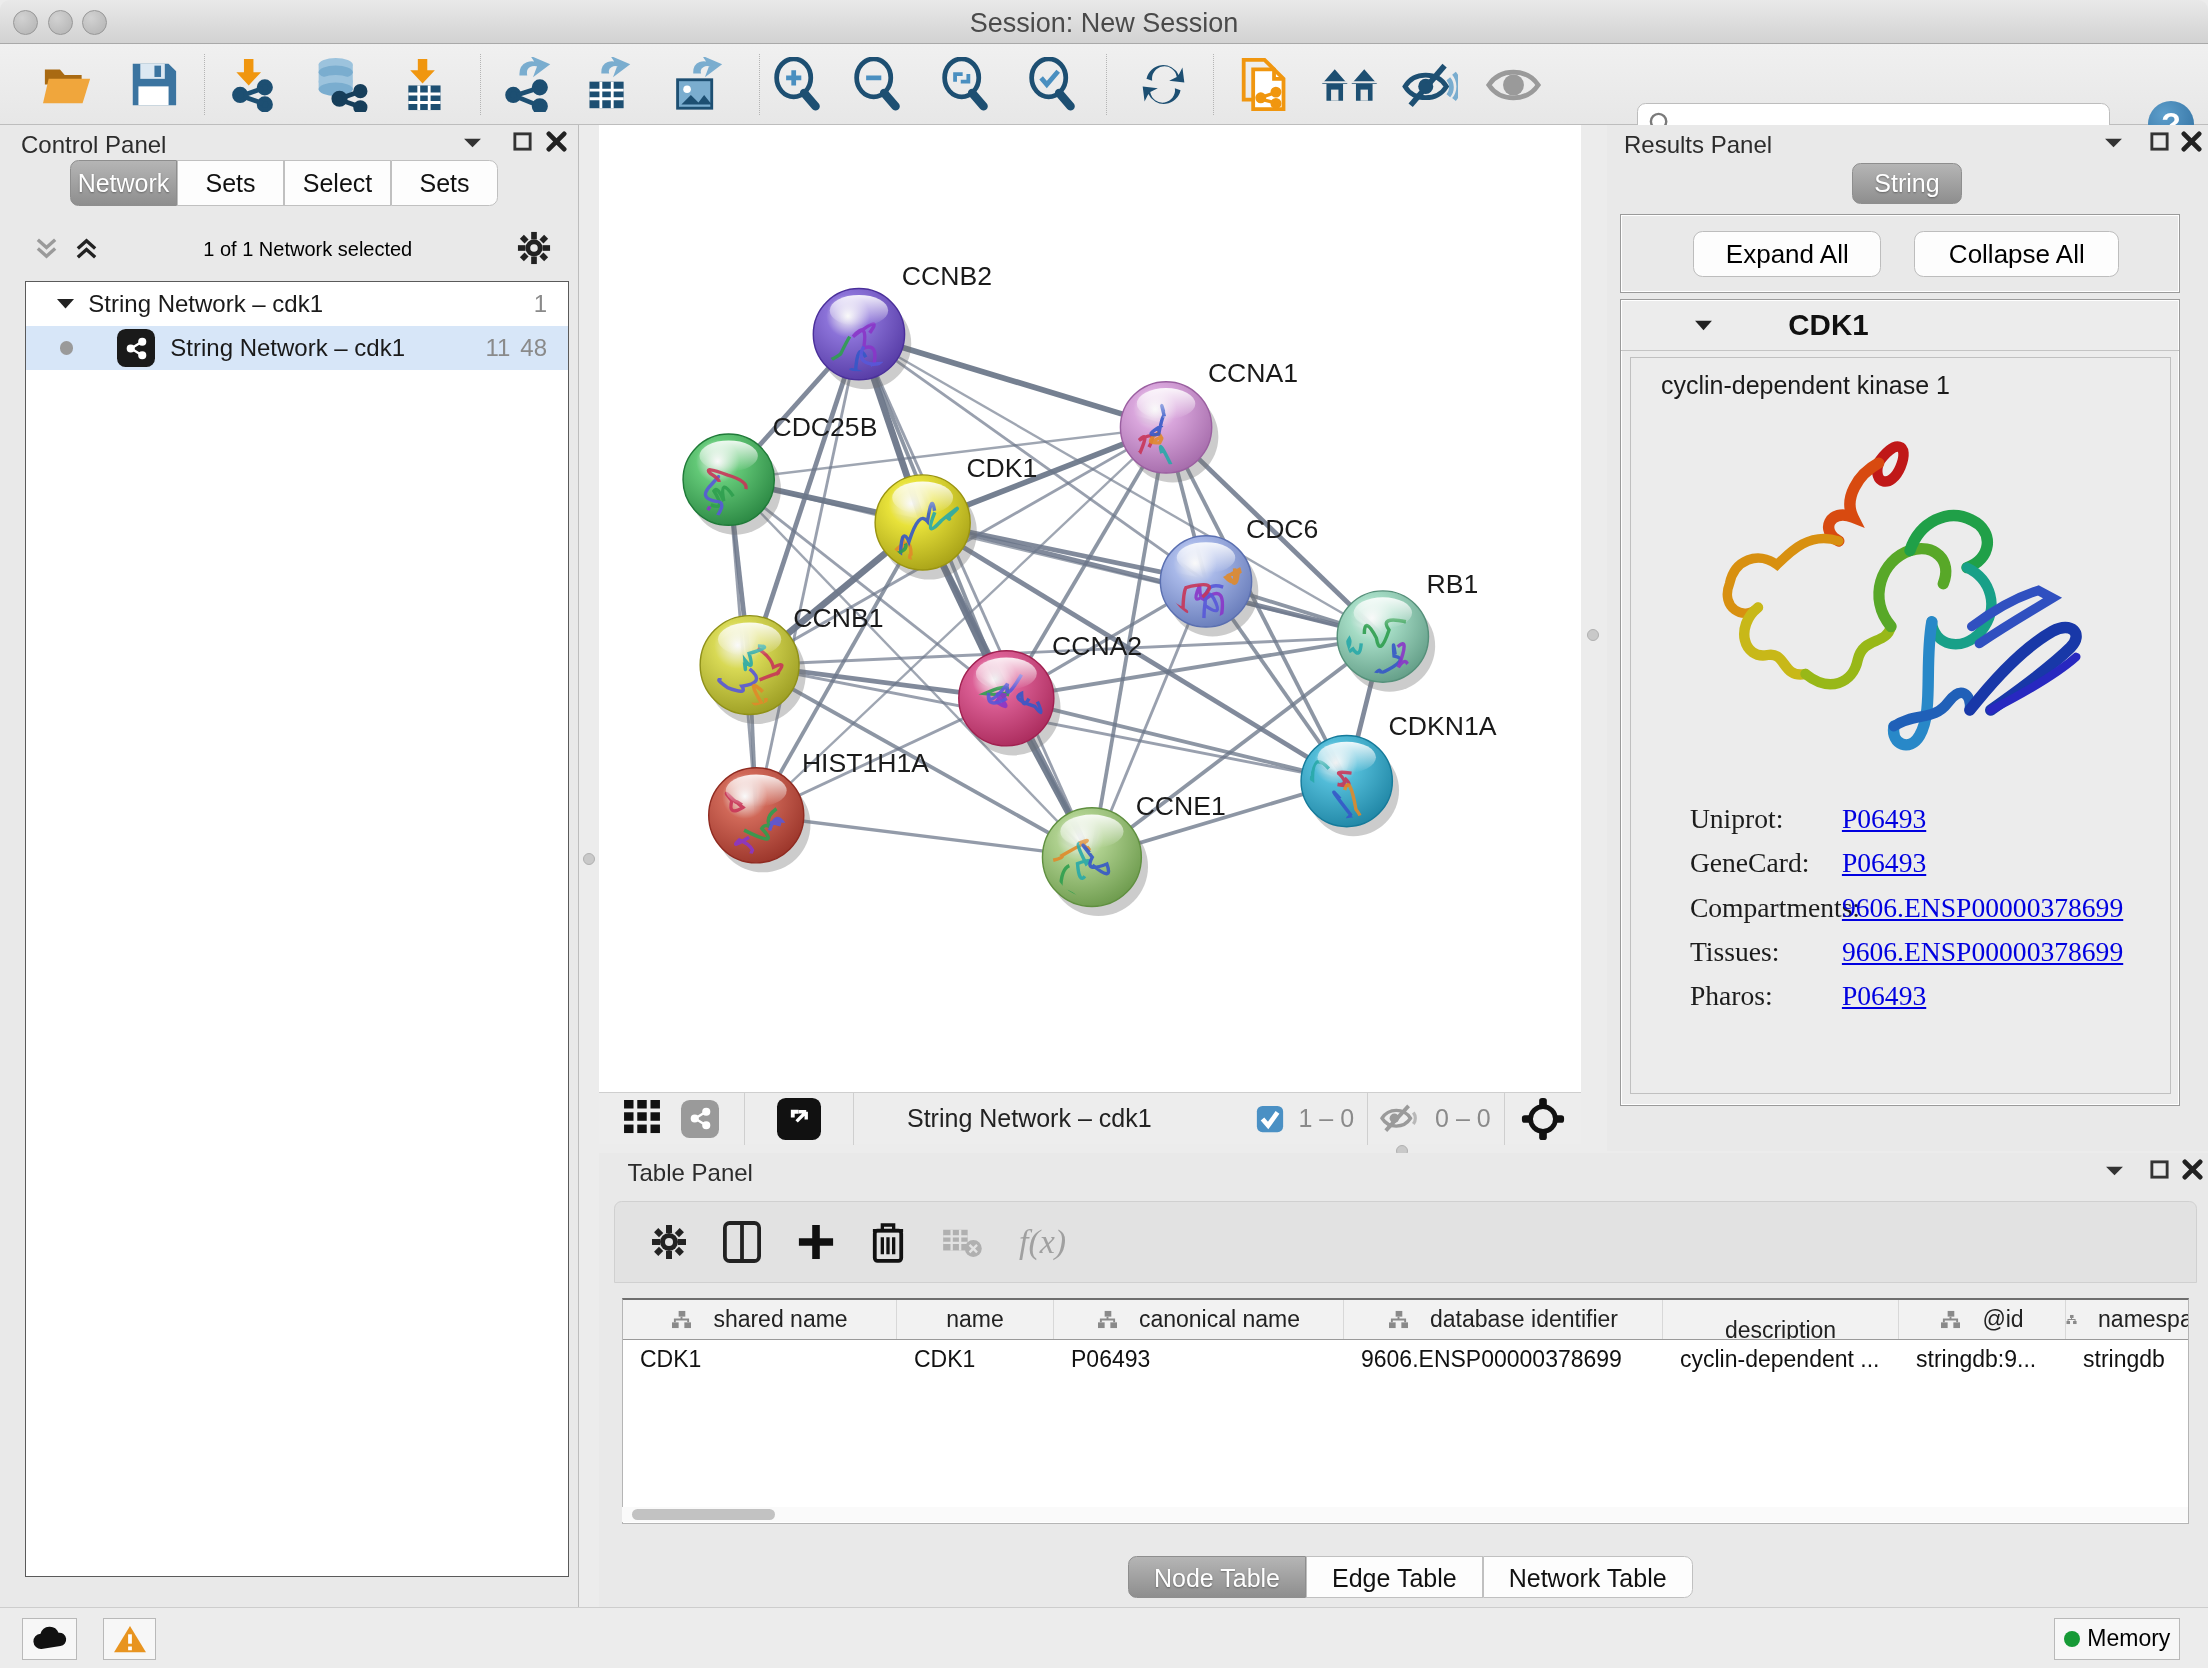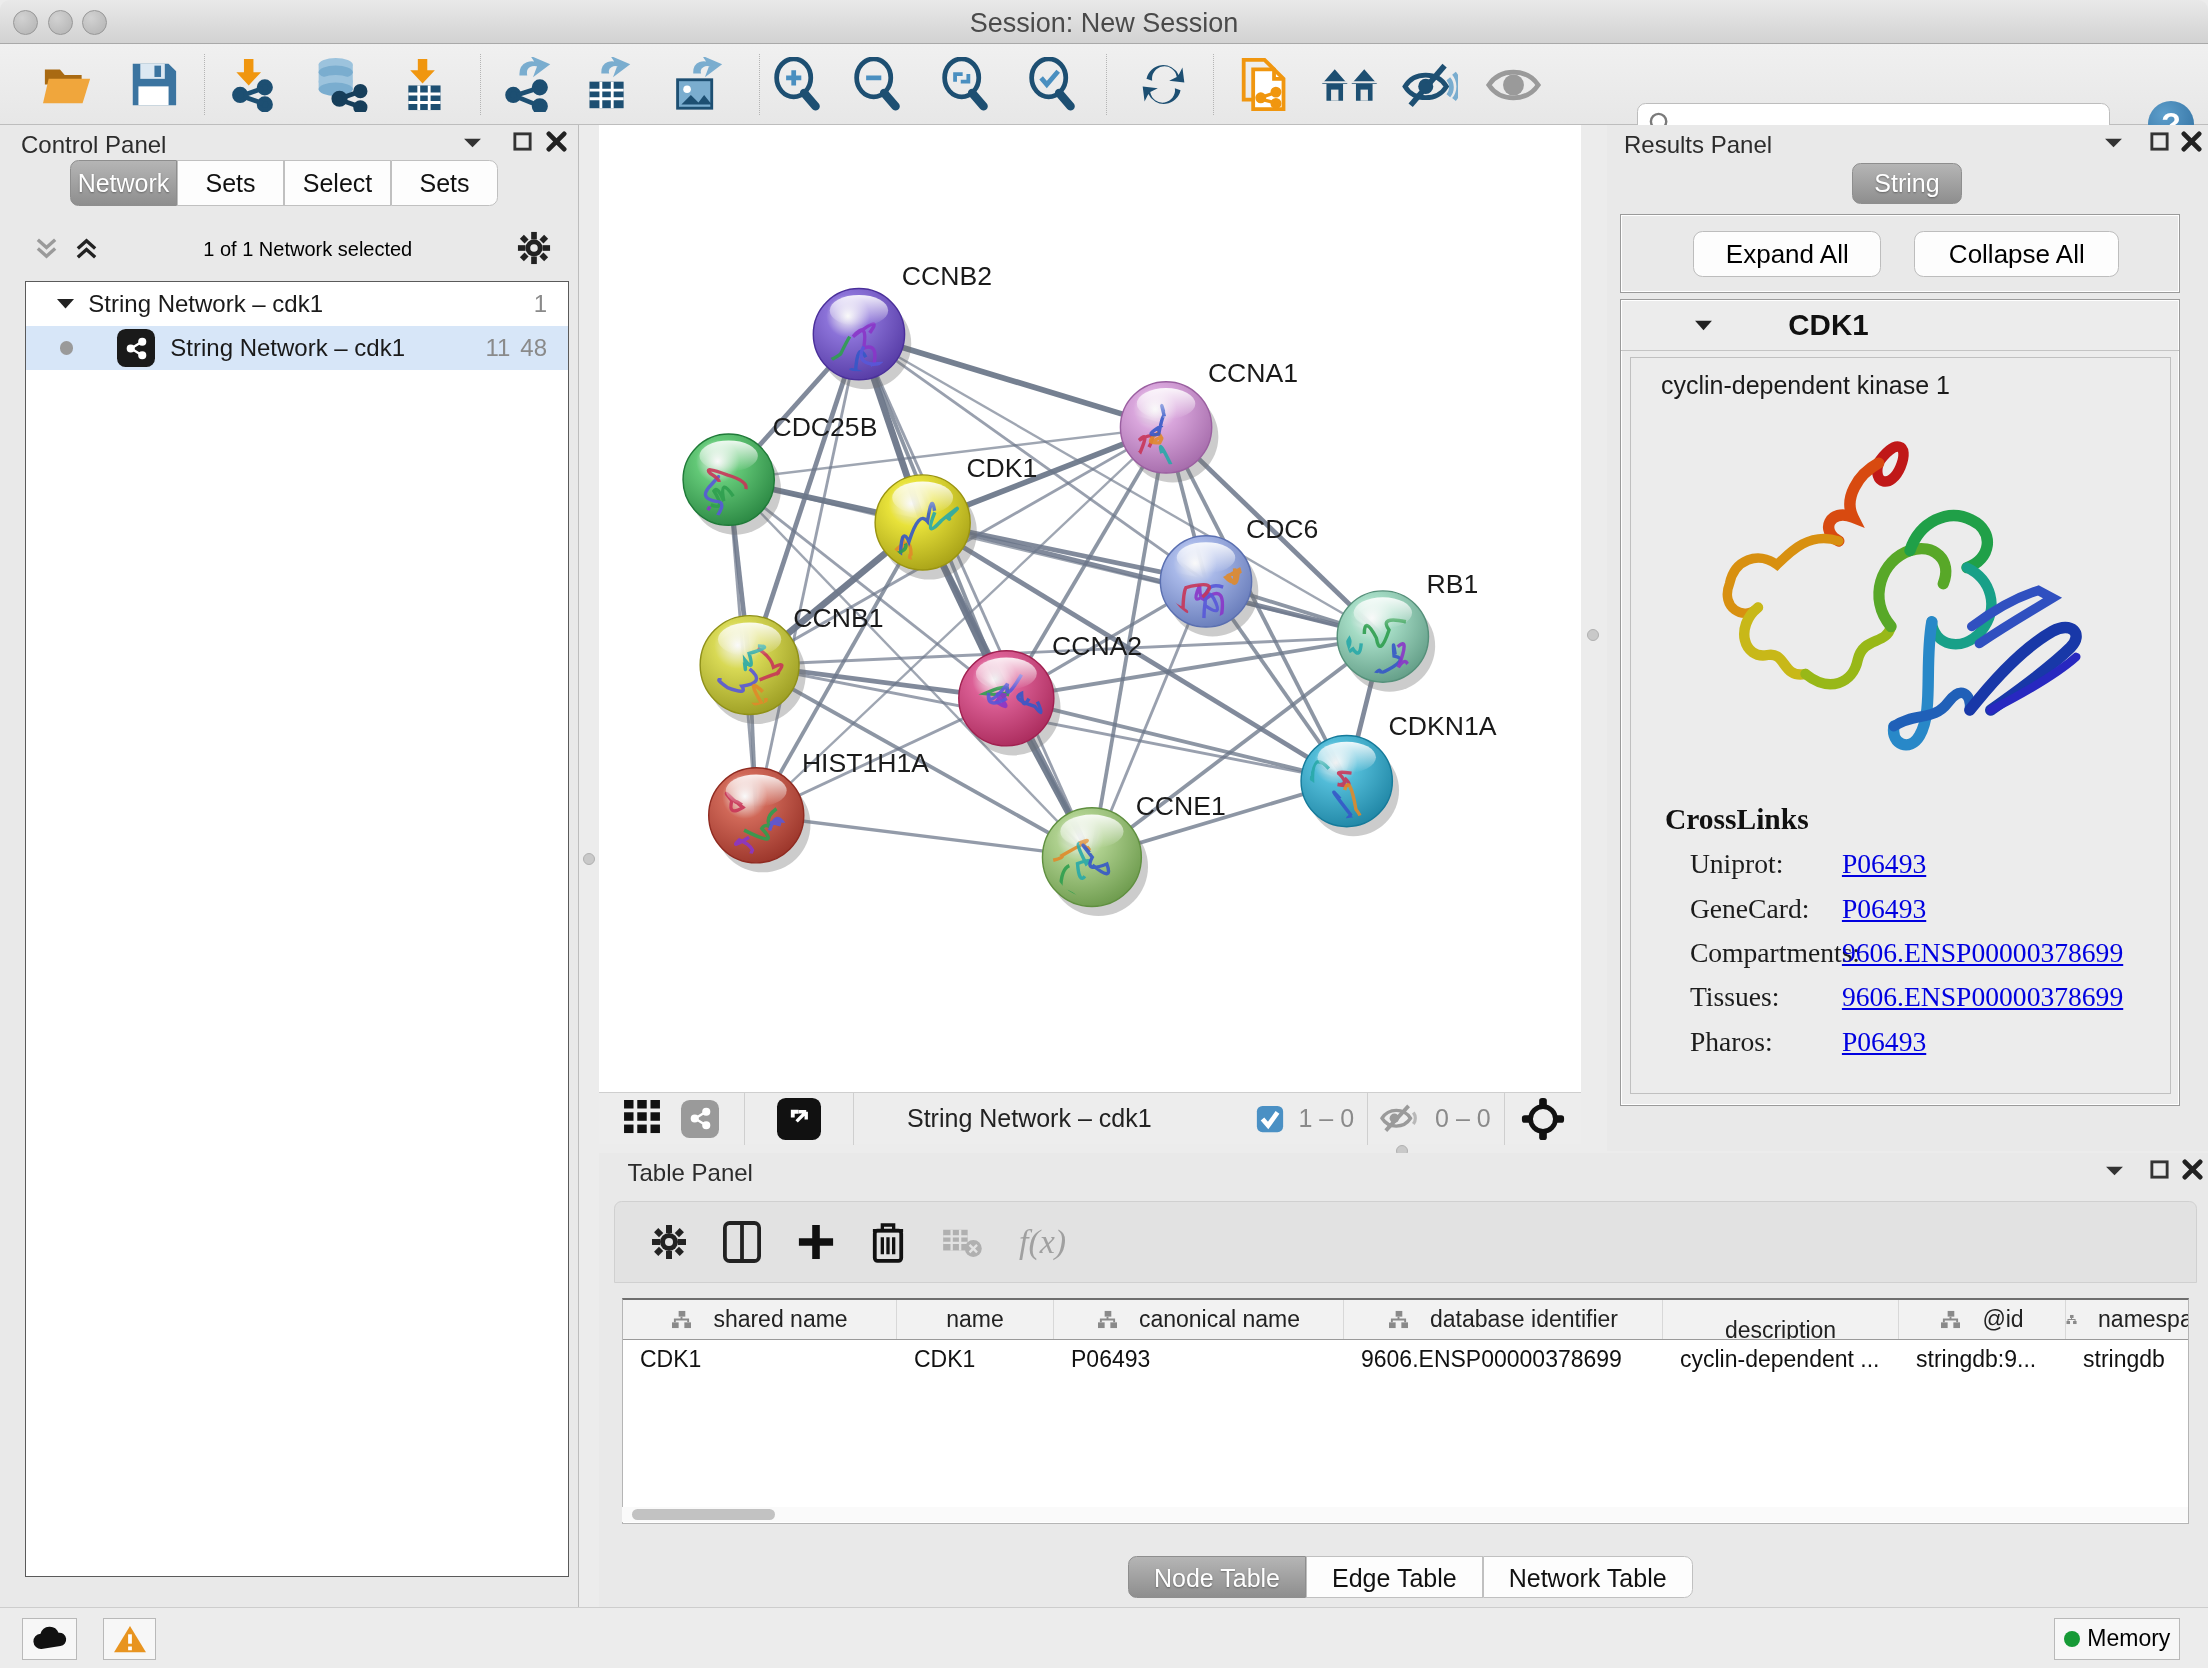--- a/index.html
+++ b/index.html
@@ -753,21 +753,20 @@
           <path d="M245 150 C255 120 285 105 310 118 C335 130 330 160 305 168" stroke="#20a048" stroke-width="12"></path>
           <path d="M305 168 C330 180 340 210 320 235 C300 258 270 250 268 225" stroke="#18a088" stroke-width="11"></path>
           <path d="M268 225 C260 270 270 320 255 345 C245 362 225 355 228 335" stroke="#2888c8" stroke-width="12"></path>
           <path d="M228 335 C250 320 270 330 285 310 C298 292 310 300 308 318" stroke="#2060b8" stroke-width="11"></path>
           <path d="M308 318 C330 290 360 255 395 235 C415 224 428 238 414 252 C390 276 355 300 330 318" stroke="#1838a8" stroke-width="12"></path>
           <path d="M330 318 C365 300 400 280 420 262" stroke="#2828c0" stroke-width="9"></path>
           <path d="M310 230 C330 215 355 200 380 192 L395 200 L372 214 C352 226 330 240 318 248" stroke="#3050c0" stroke-width="10"></path>
         </g>
       </svg>
       <div class="crosslinks" style="padding-left:34px;margin-top:15px">
-        <div class="crosslinks-title">CrossLinks</div>
         <div>
             <div class="cl-row">
               <span class="cl-label" style="padding-left: 25px;">Uniprot:</span>
               <span class="cl-value"><a href="#">P06493</a></span>
             </div>
             <div class="cl-row">
               <span class="cl-label" style="padding-left: 25px;">GeneCard:</span>
               <span class="cl-value"><a href="#">P06493</a></span>
             </div>
             <div class="cl-row">

